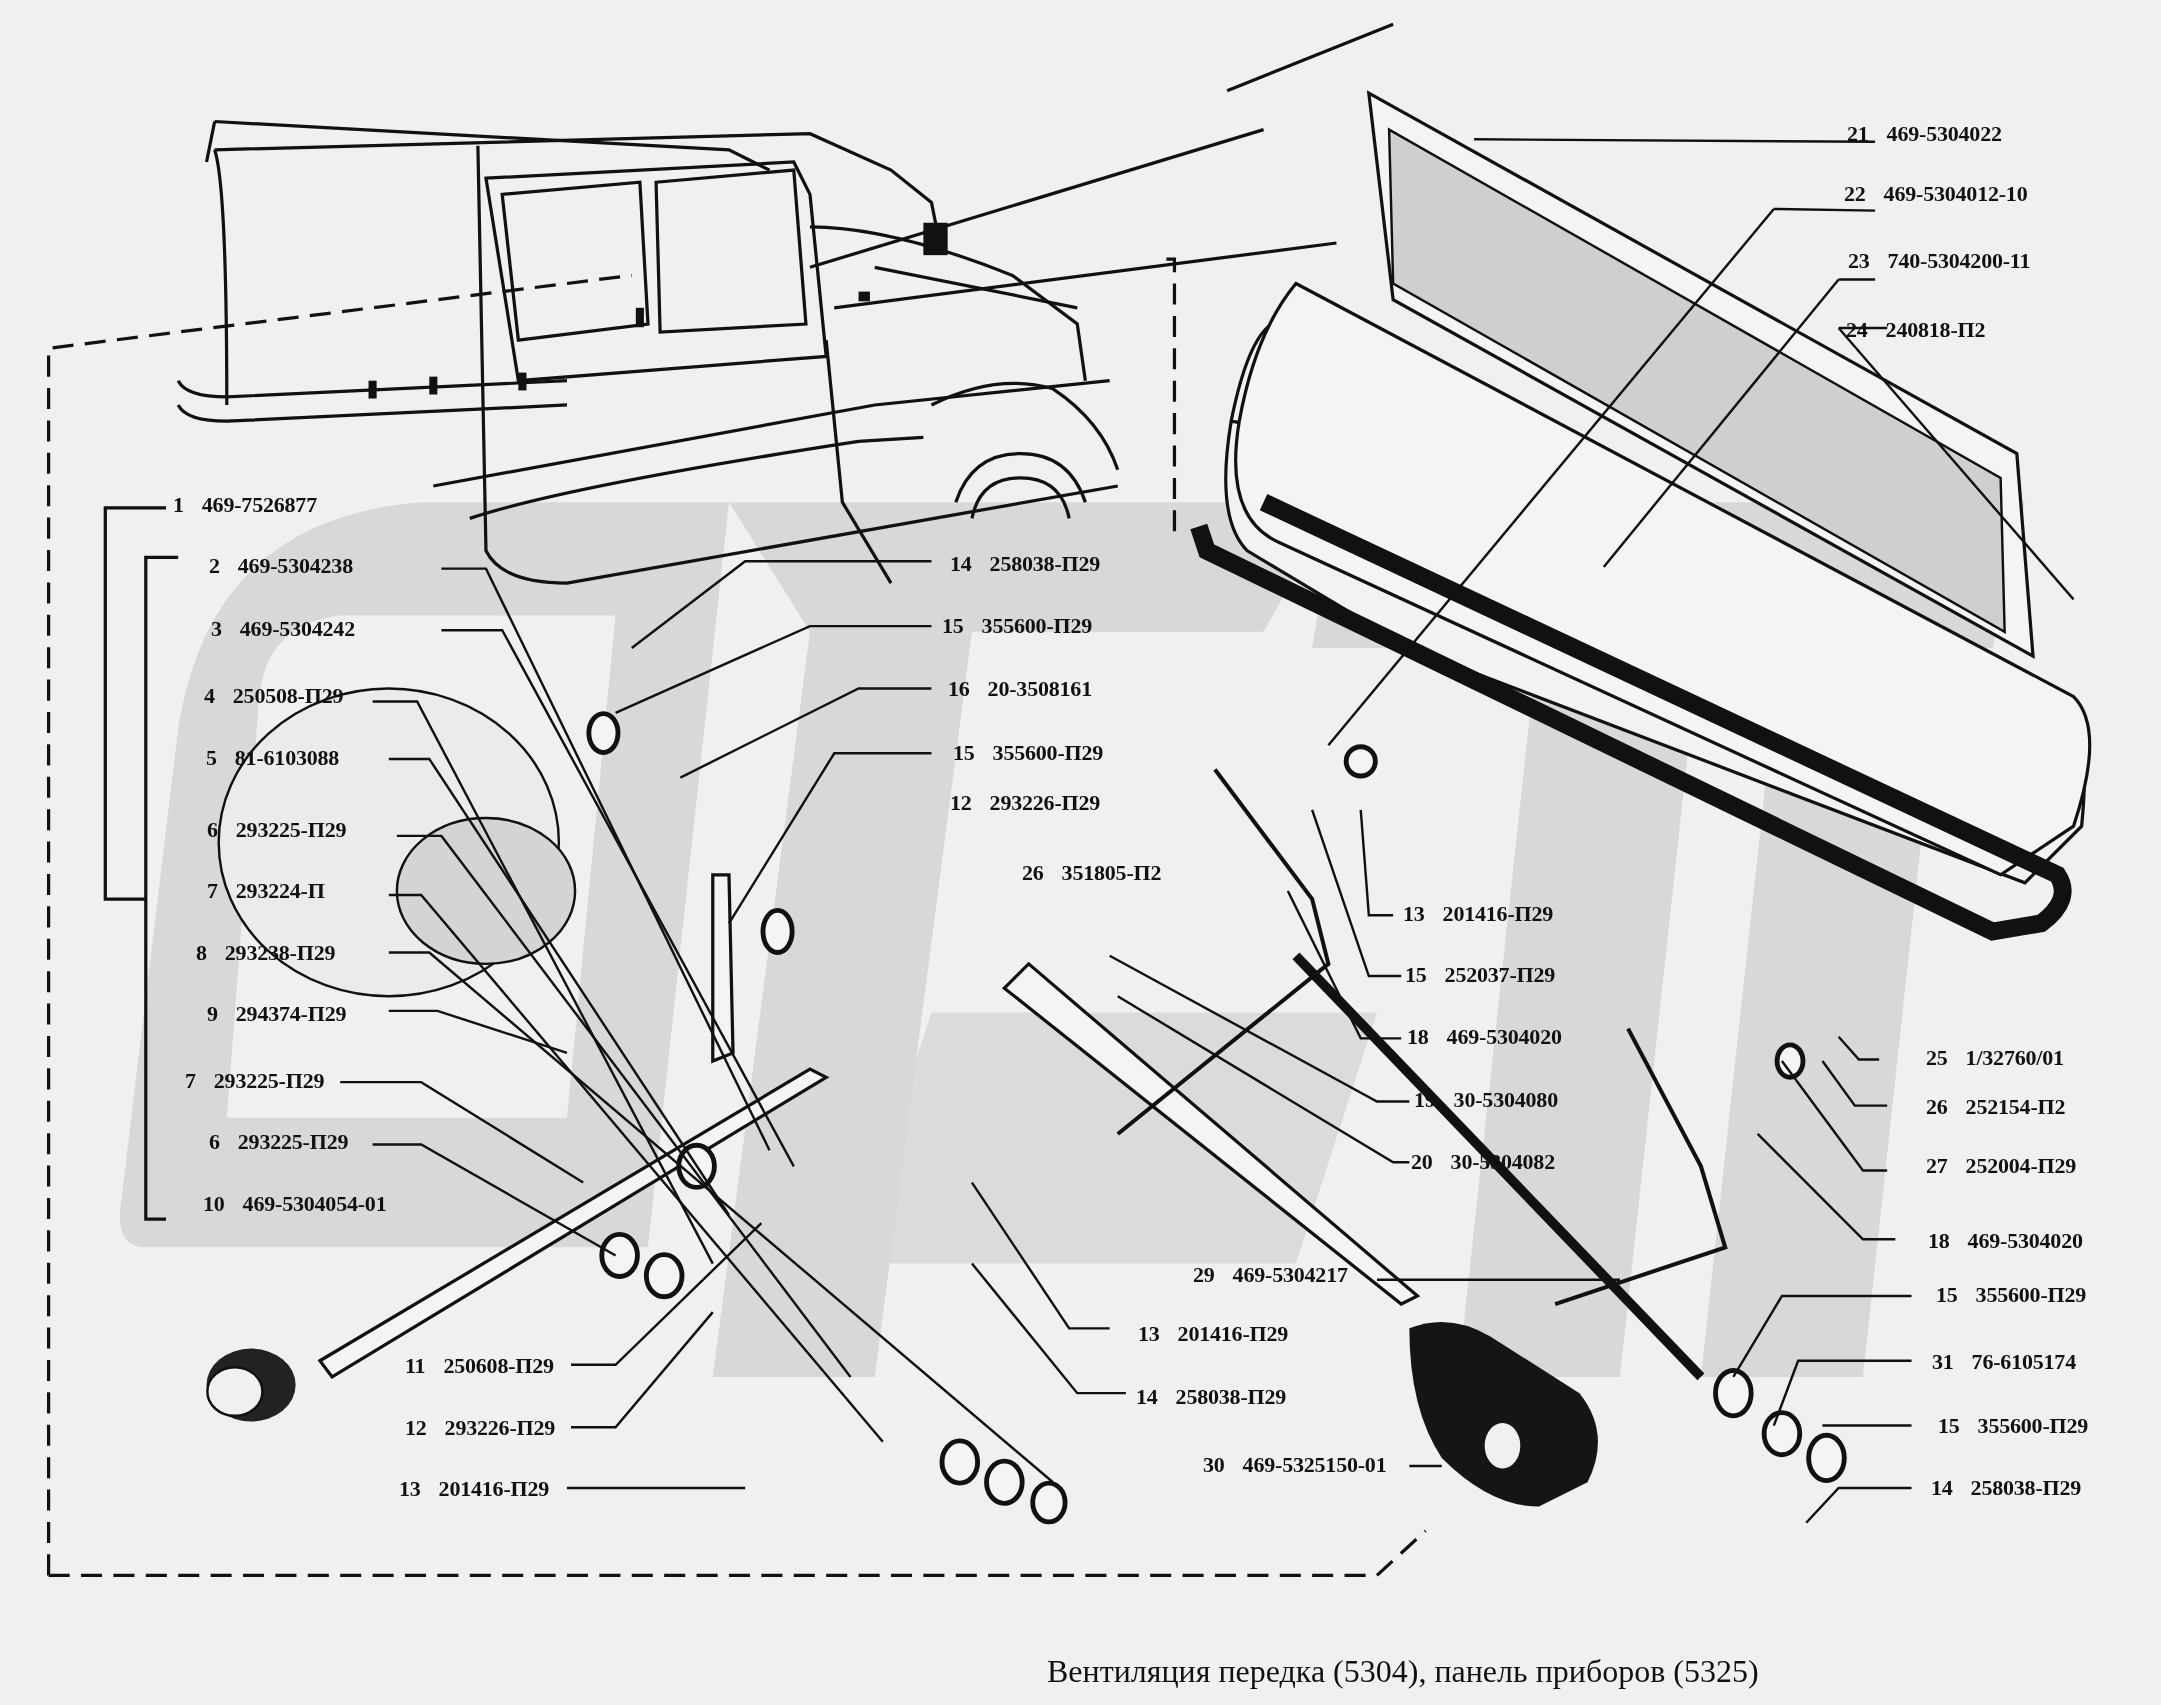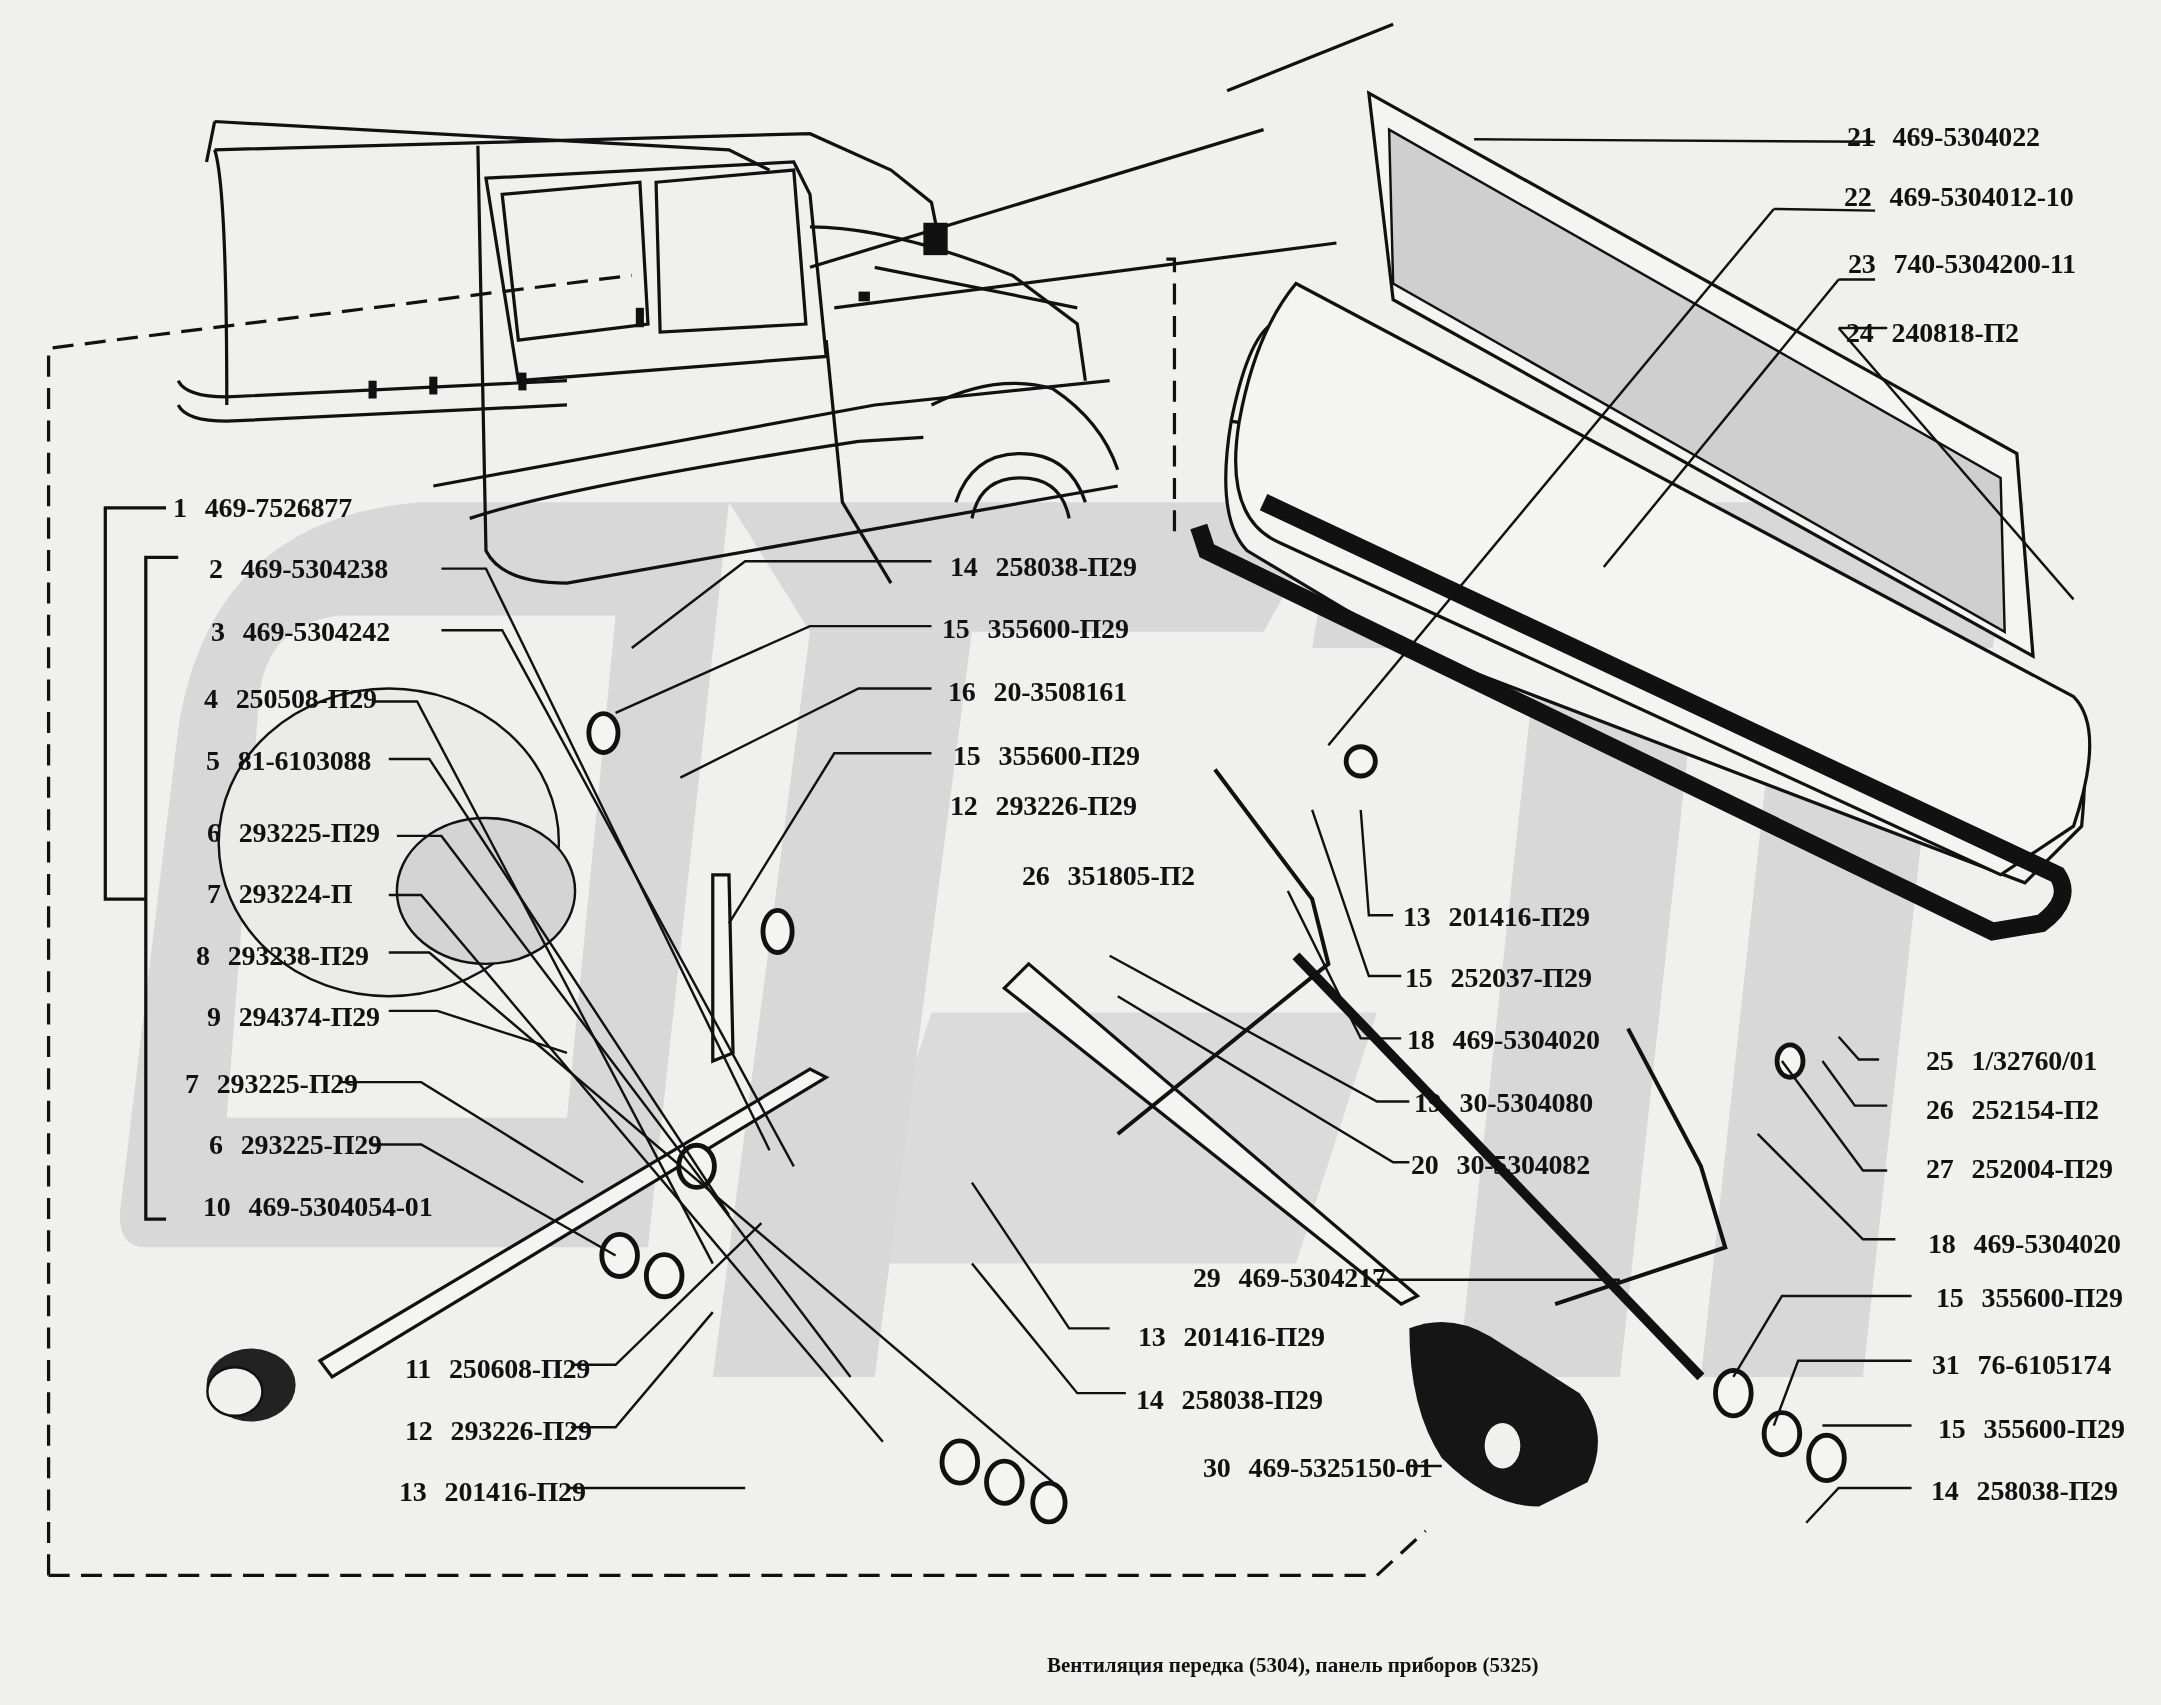--- a/index.html
+++ b/index.html
@@ -1,21 +1,21 @@
 <!DOCTYPE html>
 <html style="font-size:13px"><head>
 <meta charset="utf-8">
 <style>
   html, body { margin:0; padding:0; }
   body { width:2161px; height:1705px; background:#f0f0ef; position:relative; overflow:hidden;
          font-family:"Liberation Serif","DejaVu Serif",serif; color:#111; }
   #drawing { position:absolute; left:0; top:0; width:2161px; height:1705px; }
-  .lbl { position:absolute; font-weight:bold; font-size:28px; white-space:nowrap; letter-spacing:-0.2px; }
+  .lbl { position:absolute; font-weight:bold; font-size:22px; white-space:nowrap; letter-spacing:-0.2px; }
   .lbl .num { display:inline-block; margin-right:18px; }
-  .caption { position:absolute; left:1047px; top:1653px; font-size:21px; font-weight:bold; white-space:nowrap; }
+  .caption { position:absolute; left:1047px; top:1653px; font-size:32px; font-weight:normal; white-space:nowrap; }
 </style>
 </head>
 <body>
 
 <svg id="drawing" viewBox="0 0 2668 2105" xmlns="http://www.w3.org/2000/svg">
 
   <g fill="#d8d8d8">
     <path d="M520 620 L900 620 L800 1540 L180 1540 Q140 1540 150 1480 L220 900 Q260 640 520 620 Z M420 760 Q330 770 320 860 L280 1380 L700 1380 L760 760 Z" fill-rule="evenodd"></path>
     <path d="M900 620 L1650 620 L1560 780 L1000 780 Z"></path>
     <path d="M1000 780 L1200 780 L1080 1700 L880 1700 Z"></path>

